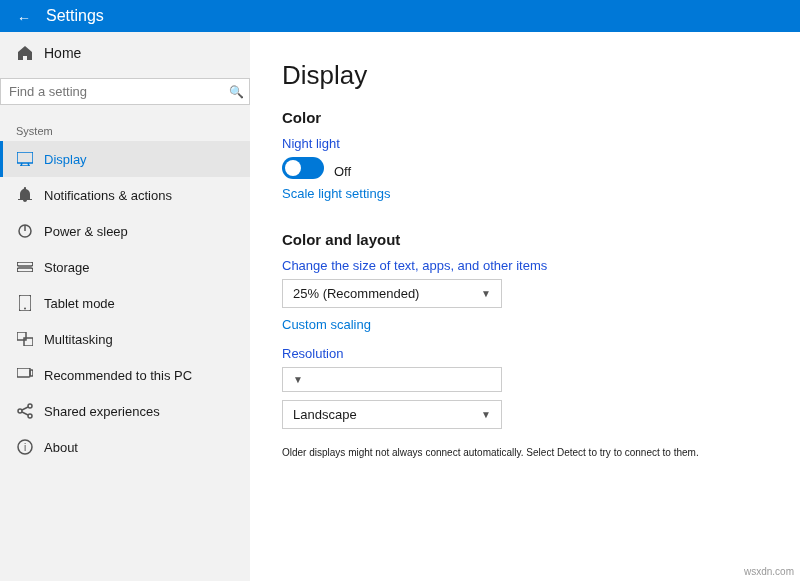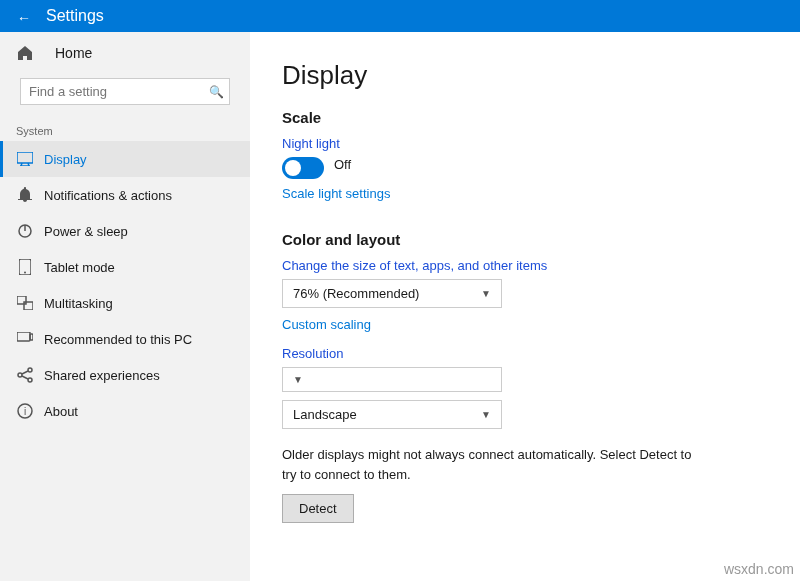--- a/index.html
+++ b/index.html
@@ -48,28 +48,28 @@
       width: 250px;
       background: #f2f2f2;
       padding: 0;
       overflow-y: auto;
       flex-shrink: 0;
     }
 
     .sidebar-home {
       display: flex;
       align-items: center;
-      gap: 21px;
+      gap: 10px;
       padding: 12px 16px;
       cursor: pointer;
       color: #1a1a1a;
     }
 
     .search-box {
-      margin: 4px 20px 12px;
+      margin: 4px 0 12px;
       position: relative;
     }
     .search-box input {
       width: 100%;
       padding: 5px 28px 5px 8px;
       border: 1px solid #ccc;
       background: white;
       font-size: 13px;
       outline: none;
       color: #333;
@@ -141,21 +141,21 @@
     }
 
     .field-label {
       font-size: 13px;
       color: #1d4ed8;
       margin-bottom: 6px;
     }
 
     .toggle-row {
       display: flex;
-      align-items: flex-start;
+      align-items: flex-end;
       gap: 10px;
       margin-bottom: 6px;
     }
 
     .toggle {
       width: 42px;
       height: 22px;
       background: #0078d7;
       border-radius: 11px;
       position: relative;
@@ -206,36 +206,36 @@
     .detect-btn {
       padding: 6px 16px;
       background: #e1e1e1;
       border: 1px solid #adadad;
       font-size: 13px;
       cursor: pointer;
       color: #1a1a1a;
     }
 
     .description-text {
-      font-size: 13px;
+      font-size: 10px;
       color: #1a1a1a;
       margin-bottom: 10px;
       max-width: 420px;
       line-height: 1.5;
     }
 
     .divider-section {
       margin-bottom: 16px;
     }
 
     .watermark {
       position: fixed;
       bottom: 4px;
       right: 6px;
-      font-size: 14px;
+      font-size: 10px;
       color: #999;
     }
   </style>
 </head>
 <body>
 
 <div class="titlebar">
   <div class="titlebar-back">
     <span>←</span>
   </div>
@@ -286,20 +286,29 @@
     <div class="sidebar-item">
       <div class="sidebar-icon">
         <svg width="16" height="16" viewBox="0 0 16 16" fill="currentColor">
           <circle cx="8" cy="8" r="6" fill="none" stroke="currentColor" stroke-width="1.5"></circle>
           <line x1="8" y1="2" x2="8" y2="8" stroke="currentColor" stroke-width="1.5"></line>
         </svg>
       </div>
       <span>Power &amp; sleep</span>
     </div>
 
+    <div class="sidebar-item">
+      <div class="sidebar-icon">
+        <svg width="16" height="10" viewBox="0 0 16 10" fill="currentColor">
+          <rect x="0" y="0" width="16" height="4" rx="2" fill="none" stroke="currentColor" stroke-width="1.5"></rect>
+          <rect x="0" y="6" width="16" height="4" rx="2" fill="none" stroke="currentColor" stroke-width="1.5"></rect>
+        </svg>
+      </div>
+      <span>Storage</span>
+    </div>
 
     <div class="sidebar-item">
       <div class="sidebar-icon">
         <svg width="12" height="16" viewBox="0 0 12 16" fill="currentColor">
           <rect x="0" y="0" width="12" height="16" rx="2" fill="none" stroke="currentColor" stroke-width="1.5"></rect>
           <circle cx="6" cy="13.5" r="1" fill="currentColor"></circle>
         </svg>
       </div>
       <span>Tablet mode</span>
     </div>
@@ -347,56 +356,55 @@
       <span>About</span>
     </div>
 
   </div>
 
   <div class="content">
 
     <h1 class="page-title">Display</h1>
 
     <div class="divider-section">
-      <div class="section-title">Scale</div>
+      <div class="section-title">Color</div>
       <div class="field-label">Night light</div>
       <div class="toggle-row">
         <div class="toggle">
           <div class="knob"></div>
         </div>
         <span class="toggle-label">Off</span>
       </div>
       <a class="link-text">Scale light settings</a>
     </div>
 
     <div class="divider-section">
       <div class="section-title">Color and layout</div>
 
       <div class="field-label">Change the size of text, apps, and other items</div>
       <div class="dropdown-select">
-        <span>76% (Recommended)</span>
+        <span>25% (Recommended)</span>
         <span class="chevron-down">▼</span>
       </div>
 
       <a class="link-text">Custom scaling</a>
 
       <div class="field-label">Resolution</div>
       <div class="dropdown-select">
         <span class="chevron-down">▼</span>
       </div>
 
       <div class="dropdown-select">
         <span>Landscape</span>
         <span class="chevron-down">▼</span>
       </div>
     </div>
 
     <div class="divider-section">
       <p class="description-text">Older displays might not always connect automatically. Select Detect to try to connect to them.</p>
-      <button class="detect-btn">Detect</button>
       <br><br>
       
     </div>
 
   </div>
 
 </div>
 
 <div class="watermark">wsxdn.com</div>
 

